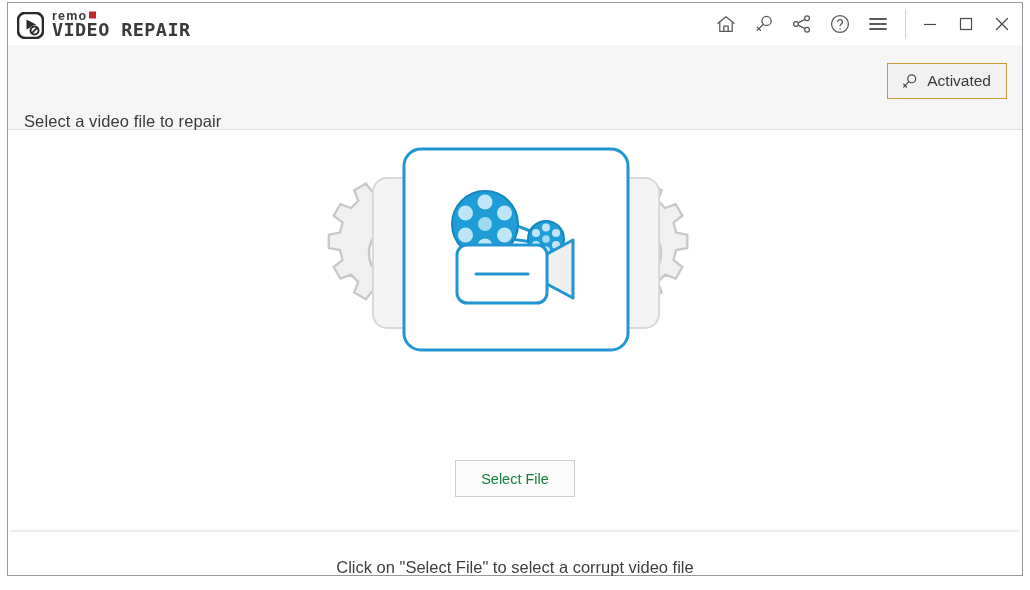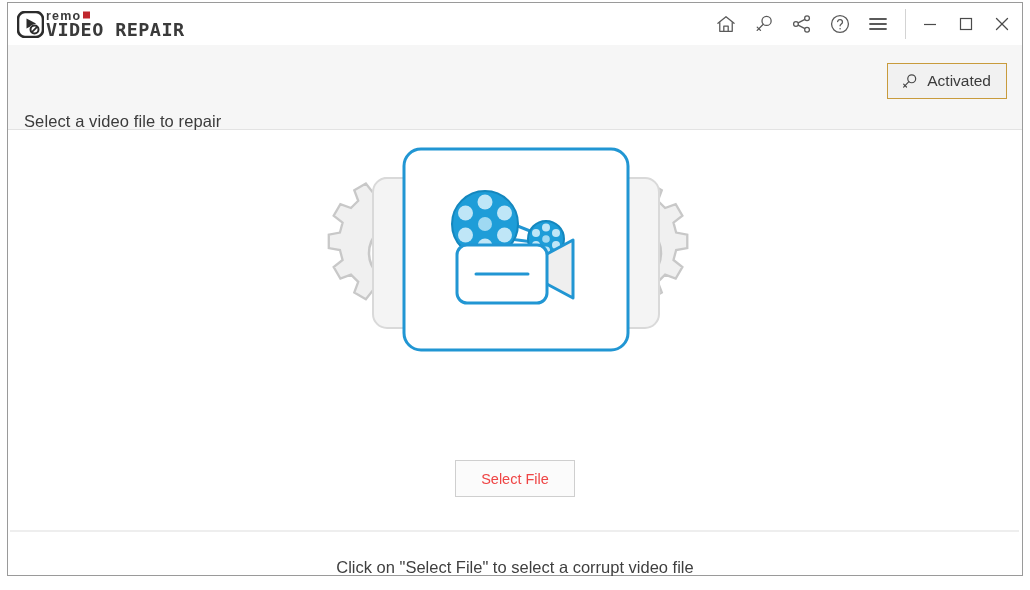--- a/index.html
+++ b/index.html
@@ -31,23 +31,23 @@
     height: 42px;
     flex: 0 0 42px;
     background: #ffffff;
     display: flex;
     align-items: center;
     justify-content: space-between;
   }
 
   #brand-logo {
     display: flex;
-    align-items: center;
+    align-items: flex-end;
     padding-left: 9px;
-    gap: 2px;
+    gap: 8px;
   }
   #brand-mark { display: block; }
   #brand-wordmark { display: block; }
 
   #title-actions {
     display: flex;
     align-items: center;
     height: 100%;
     padding-right: 2px;
   }
@@ -132,21 +132,21 @@
     top: 330px;
     width: 120px;
     height: 37px;
     background: #fbfbfb;
     border: 1px solid #cfcfcf;
     display: flex;
     align-items: center;
     justify-content: center;
     cursor: pointer;
     font-size: 14.5px;
-    color: #ef4444;
+    color: #15803d;
   }
 
   #footer-divider {
     position: absolute;
     left: 2px;
     right: 3px;
     top: 400px;
     height: 2px;
     background: #eeeeee;
   }

